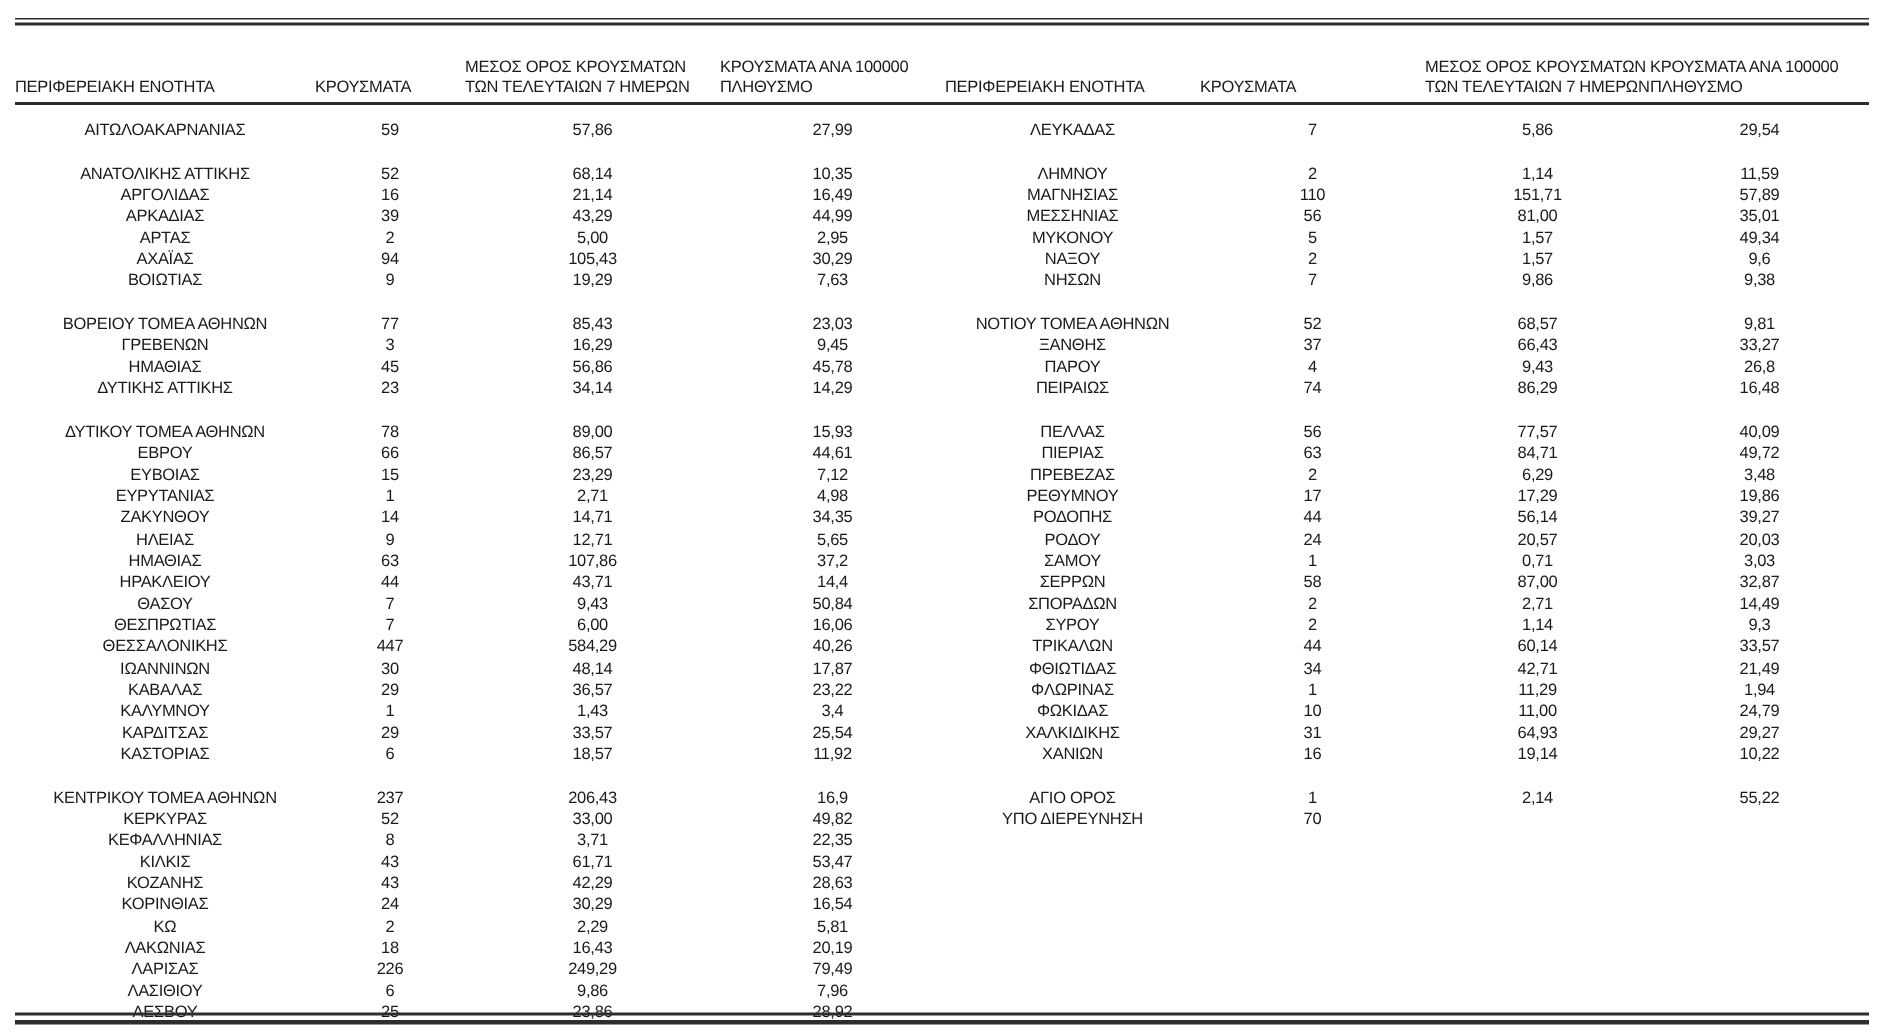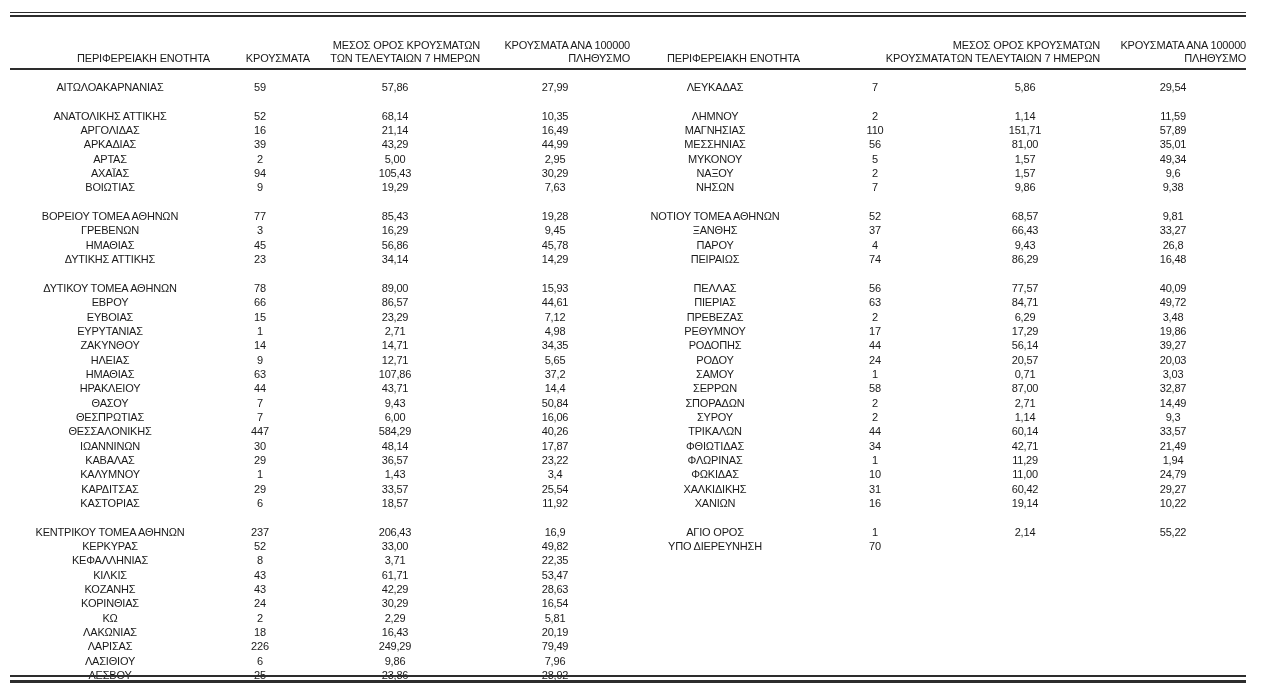--- a/index.html
+++ b/index.html
@@ -36,21 +36,21 @@
     left: 10px;
     top: 20px;
     width: 1236px;
     height: 48px;
     display: grid;
     grid-template-columns: 200px 100px 170px 150px 170px 150px 150px 146px;
     align-items: end;
     border-bottom: 2px solid #2d2d2d;
   }
   .hcell {
-    text-align: right;
+    text-align: left;
     font-size: 11px;
     line-height: 13px;
     padding-bottom: 3px;
     letter-spacing: -0.2px;
     white-space: nowrap;
   }
   .bgrid {
     position: absolute;
     left: 10px;
     top: 80px;
@@ -176,21 +176,21 @@
       <div class="cell"></div>
       <div class="cell"></div>
       <div class="cell"></div>
       <div class="cell"></div>
       <div class="cell"></div>
       <div class="cell"></div>
       <div class="cell"></div>
       <div class="cell">ΒΟΡΕΙΟΥ ΤΟΜΕΑ ΑΘΗΝΩΝ</div>
       <div class="cell">77</div>
       <div class="cell">85,43</div>
-      <div class="cell">19,28</div>
+      <div class="cell">23,03</div>
       <div class="cell">ΝΟΤΙΟΥ ΤΟΜΕΑ ΑΘΗΝΩΝ</div>
       <div class="cell">52</div>
       <div class="cell">68,57</div>
       <div class="cell">9,81</div>
       <div class="cell">ΓΡΕΒΕΝΩΝ</div>
       <div class="cell">3</div>
       <div class="cell">16,29</div>
       <div class="cell">9,45</div>
       <div class="cell">ΞΑΝΘΗΣ</div>
       <div class="cell">37</div>
@@ -331,21 +331,21 @@
       <div class="cell">ΦΩΚΙΔΑΣ</div>
       <div class="cell">10</div>
       <div class="cell">11,00</div>
       <div class="cell">24,79</div>
       <div class="cell">ΚΑΡΔΙΤΣΑΣ</div>
       <div class="cell">29</div>
       <div class="cell">33,57</div>
       <div class="cell">25,54</div>
       <div class="cell">ΧΑΛΚΙΔΙΚΗΣ</div>
       <div class="cell">31</div>
-      <div class="cell">60,42</div>
+      <div class="cell">64,93</div>
       <div class="cell">29,27</div>
       <div class="cell">ΚΑΣΤΟΡΙΑΣ</div>
       <div class="cell">6</div>
       <div class="cell">18,57</div>
       <div class="cell">11,92</div>
       <div class="cell">ΧΑΝΙΩΝ</div>
       <div class="cell">16</div>
       <div class="cell">19,14</div>
       <div class="cell">10,22</div>
       <div class="cell"></div>

